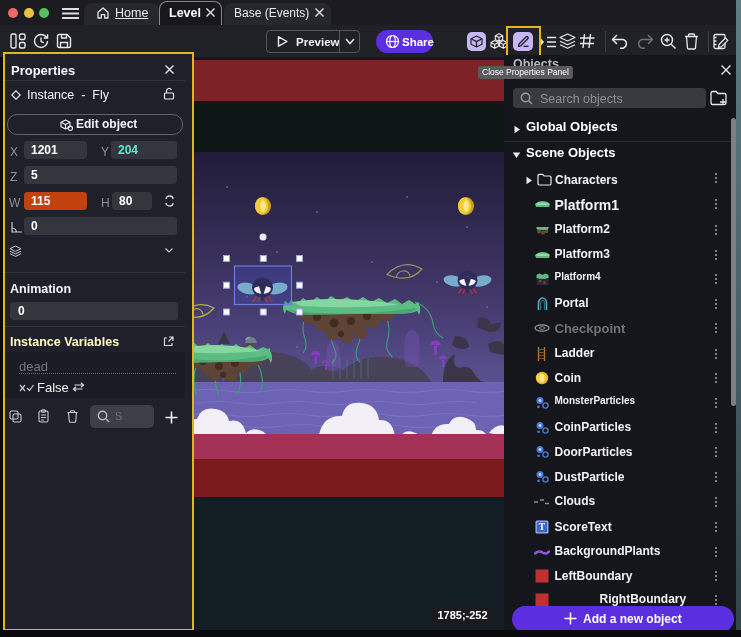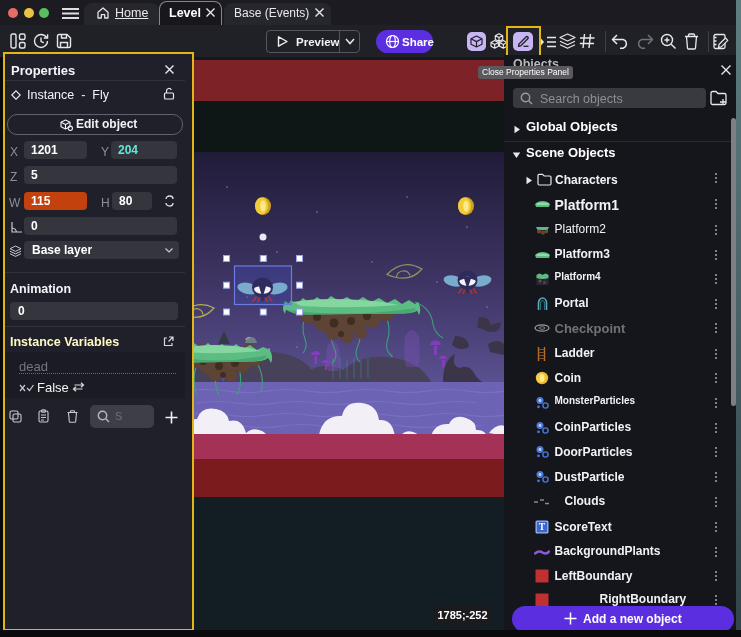--- a/index.html
+++ b/index.html
@@ -423,21 +423,21 @@
           <circle cx="2" cy="10" r="1.1"></circle>
         </g>
       </svg>
 
 <svg class="abs" style="left:30px;top:169.7px;" width="17" height="10" viewBox="0 0 17 10">
         <path d="M2 2 h13 l-1.5 3 h-10 Z" fill="#5cb97f"></path>
         <circle cx="5" cy="6.5" r="2" fill="#6b4a36"></circle>
         <circle cx="9" cy="7.5" r="2.2" fill="#5d4434"></circle>
         <circle cx="12.5" cy="6.5" r="1.8" fill="#6b4a36"></circle>
       </svg>
-    <div class="abs" style="left:50.5px;top:167.2px;font-size:12px;font-weight:normal;color:#f2f2f6;">Platform2</div>
+    <div class="abs" style="left:50.5px;top:167.2px;font-size:12px;font-weight:bold;color:#f2f2f6;">Platform2</div>
     <svg class="abs" style="left:210px;top:168.7px;" width="4" height="12" viewBox="0 0 4 12">
         <g fill="#9a9aa2">
           <circle cx="2" cy="2" r="1.1"></circle>
           <circle cx="2" cy="6" r="1.1"></circle>
           <circle cx="2" cy="10" r="1.1"></circle>
         </g>
       </svg>
 
 <svg class="abs" style="left:30px;top:195.7px;" width="17" height="8" viewBox="0 0 17 8">
         <path d="M1 4 q3 -3 7.5 -3 q5 0 7.5 3 l-1 3 H2 Z" fill="#5cb97f"></path>
@@ -582,21 +582,21 @@
           <circle cx="2" cy="6" r="1.1"></circle>
           <circle cx="2" cy="10" r="1.1"></circle>
         </g>
       </svg>
 
 <svg class="abs" style="left:30px;top:443.8px;" width="16" height="6" viewBox="0 0 16 6">
         <g stroke="#8a8a92" stroke-width="1.4">
           <path d="M0 3 H4 M6 1 H10 M11 4.5 H15"></path>
         </g>
       </svg>
-    <div class="abs" style="left:50.5px;top:439.3px;font-size:12px;font-weight:bold;color:#f2f2f6;margin-left:10px;">Clouds</div>
+    <div class="abs" style="left:50.5px;top:439.3px;font-size:12px;font-weight:bold;color:#f2f2f6;">Clouds</div>
     <svg class="abs" style="left:210px;top:440.8px;" width="4" height="12" viewBox="0 0 4 12">
         <g fill="#9a9aa2">
           <circle cx="2" cy="2" r="1.1"></circle>
           <circle cx="2" cy="6" r="1.1"></circle>
           <circle cx="2" cy="10" r="1.1"></circle>
         </g>
       </svg>
 
 <svg class="abs" style="left:31px;top:465.0px;" width="14" height="14" viewBox="0 0 14 14">
         <rect x="0.5" y="0.5" width="13" height="13" rx="1.5" fill="#9ab4e8"></rect>
@@ -708,21 +708,20 @@
     </svg>
     <div class="abs" style="left:19px;top:163px;width:153px;height:18px;background:#35353e;border-radius:4px;color:#fff;font-size:12px;font-weight:bold;line-height:18px;padding-left:7px;">0</div>
 
     <svg class="abs" style="left:4px;top:191px;" width="13" height="12" viewBox="0 0 13 12">
       <g fill="none" stroke="#c8c8d0" stroke-width="1" stroke-linejoin="round">
         <path d="M6.5 1 L12 3.7 L6.5 6.4 L1 3.7 Z"></path>
         <path d="M1 6.2 L6.5 8.9 L12 6.2"></path>
         <path d="M1 8.7 L6.5 11.4 L12 8.7"></path>
       </g>
     </svg>
-    <div class="abs" style="left:19px;top:187px;width:154.5px;height:18px;background:#35353e;border-radius:4px;color:#fff;font-size:12px;font-weight:bold;line-height:18px;padding-left:8px;">Base layer</div>
     <svg class="abs" style="left:160px;top:194px;" width="8" height="5" viewBox="0 0 8 5">
         <path d="M0.5 0.5 L4 4 L7.5 0.5" fill="none" stroke="#c8c8d0" stroke-width="1.2"></path>
       </svg>
     <div class="abs" style="left:0;top:218px;width:180px;height:1px;background:#32323a;"></div>
 
     <div class="abs" style="left:5px;top:228px;font-size:12.5px;font-weight:bold;color:#f4f4f8;">Animation</div>
     <div class="abs" style="left:5px;top:248px;width:168px;height:18px;background:#35353e;border-radius:4px;color:#fff;font-size:12px;font-weight:bold;line-height:18px;padding-left:8px;">0</div>
     <div class="abs" style="left:0;top:272px;width:180px;height:1px;background:#32323a;"></div>
 
     <div class="abs" style="left:5px;top:281px;font-size:12.5px;font-weight:bold;color:#fef9c3;">Instance Variables</div>

